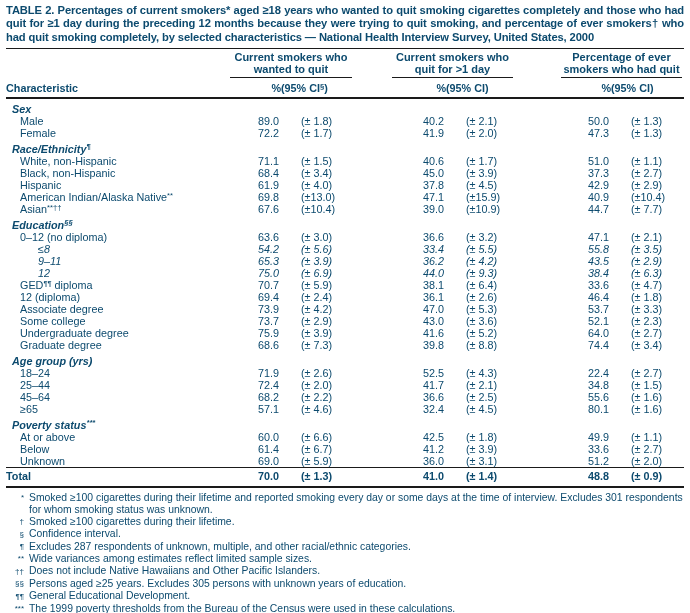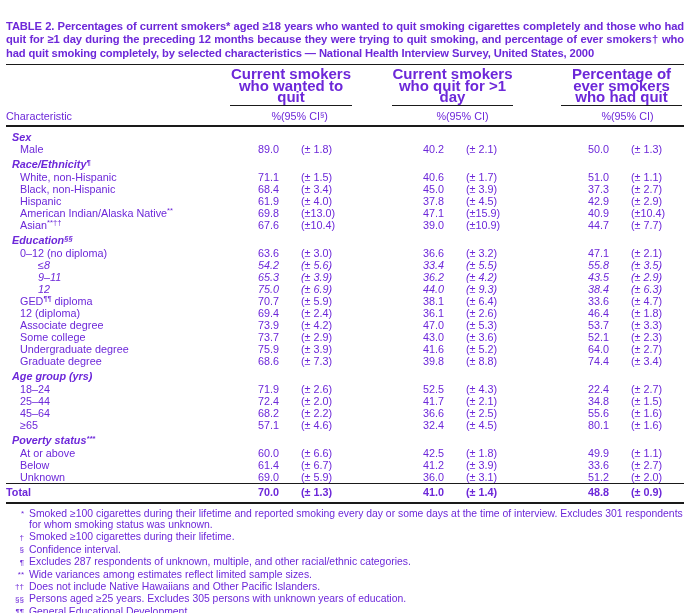--- a/index.html
+++ b/index.html
@@ -1,42 +1,42 @@
 <!DOCTYPE html>
 <html><head>
 <meta charset="utf-8">
 <style>
   html, body { margin: 0; padding: 0; background: #fff; }
   .page {
     width: 690px; height: 613px; box-sizing: border-box;
-    padding: 18px 6px 0 6px; overflow: hidden;
-    background: #fff; color: #6d28d9;
+    padding: 2px 6px 0 6px; overflow: hidden;
+    background: #fff; color: #0c4a6e;
     font-family: "Liberation Sans", "DejaVu Sans", sans-serif;
   }
   sup {
     font-size: 7.6px; line-height: 0;
     position: relative; top: -3.5px; vertical-align: baseline;
   }
   .title {
     margin: 0; padding: 2px 0 4px 0;
     font-weight: 700; font-size: 11.2px; line-height: 13.4px;
     letter-spacing: -0.12px; text-align: justify;
     border-bottom: 1px solid #1a1a1a;
   }
   table.tbl { width: 100%; border-collapse: collapse; table-layout: fixed; }
   .group-th { padding: 3px 0 0 0; vertical-align: bottom; }
   .group-th .gl {
-    font-weight: 700; font-size: 15px; line-height: 11.6px;
+    font-weight: 700; font-size: 11px; line-height: 11.6px;
     text-align: center; border-bottom: 1px solid #1a1a1a; padding-bottom: 2px;
   }
   .g1 .gl { margin: 0 14px 0 4px; }
   .g2 .gl { margin: 0 18px 0 26px; }
   .g3 .gl { margin: 0 2px 0 30px; }
   .subhead-row th {
-    font-weight: 400; font-size: 10.8px; line-height: 12px;
+    font-weight: 700; font-size: 10.8px; line-height: 12px;
     padding: 4px 0 3px 0; vertical-align: bottom;
     border-bottom: 2px solid #1a1a1a;
     margin-left: 36px;
   }
   .char-head { text-align: left; padding-left: 1px; }
   .pct-head { text-align: right; padding-right: 15px; }
   .ci-head  { text-align: left; padding-left: 18px; }
   tbody td { font-size: 10.8px; line-height: 12px; padding: 0; }
   .section-row td { font-weight: 700; padding: 3.5px 0 0 6px; line-height: 12.4px; font-style: italic; }
   .char-cell.lvl1 { padding-left: 14px; }
@@ -103,20 +103,29 @@
         </tr>
         <tr class="data-row">
           <td class="char-cell lvl1">Male</td>
           <td class="pct-cell">89.0</td>
           <td class="ci-cell">(± 1.8)</td>
           <td class="pct-cell">40.2</td>
           <td class="ci-cell">(± 2.1)</td>
           <td class="pct-cell">50.0</td>
           <td class="ci-cell">(± 1.3)</td>
         </tr>
+        <tr class="data-row">
+          <td class="char-cell lvl1">Female</td>
+          <td class="pct-cell">72.2</td>
+          <td class="ci-cell">(± 1.7)</td>
+          <td class="pct-cell">41.9</td>
+          <td class="ci-cell">(± 2.0)</td>
+          <td class="pct-cell">47.3</td>
+          <td class="ci-cell">(± 1.3)</td>
+        </tr>
         <tr class="section-row">
           <td colspan="7">Race/Ethnicity<sup>¶</sup></td>
         </tr>
         <tr class="data-row">
           <td class="char-cell lvl1">White, non-Hispanic</td>
           <td class="pct-cell">71.1</td>
           <td class="ci-cell">(± 1.5)</td>
           <td class="pct-cell">40.6</td>
           <td class="ci-cell">(± 1.7)</td>
           <td class="pct-cell">51.0</td>

